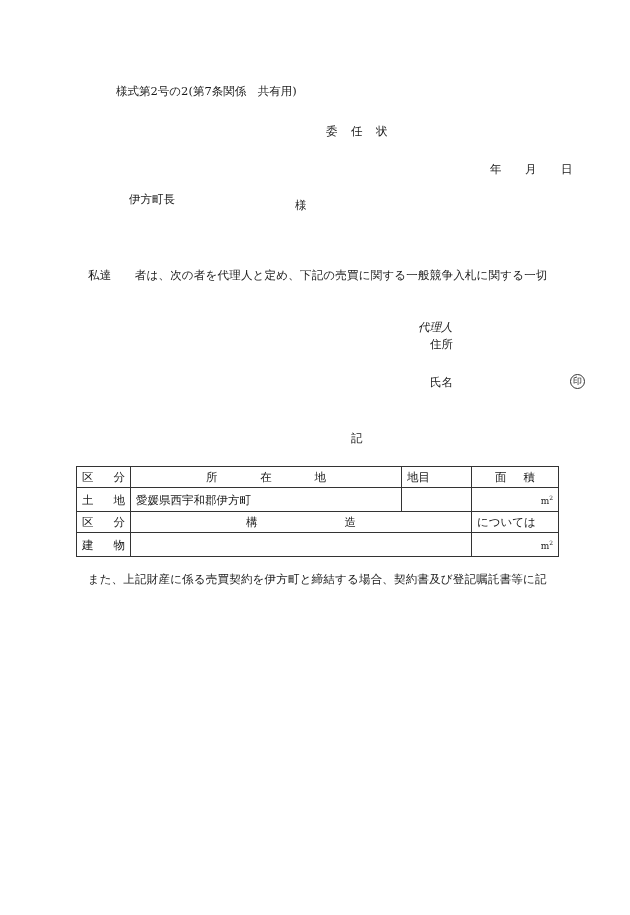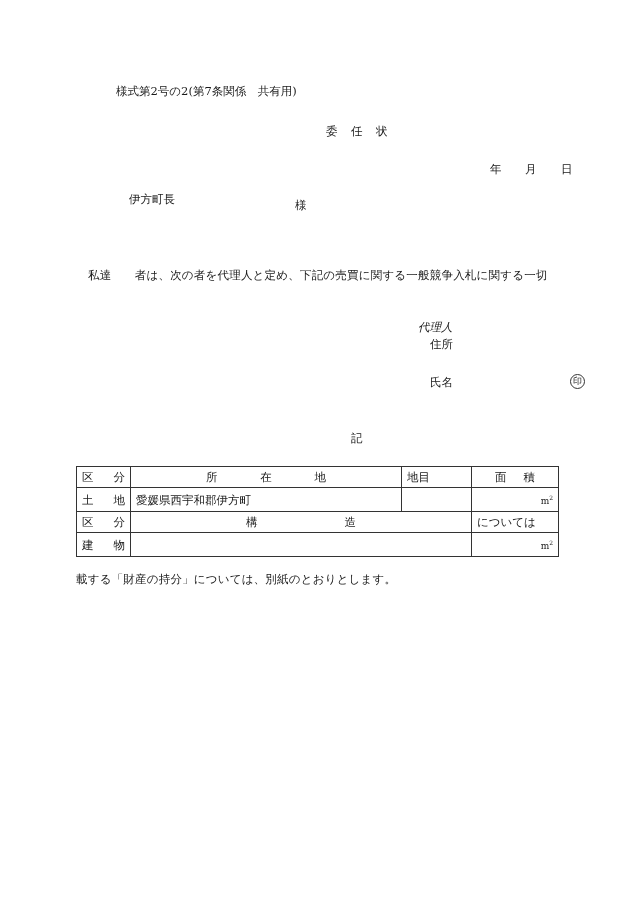--- a/index.html
+++ b/index.html
@@ -120,14 +120,14 @@
             <span>物</span>
           </div>
         </td>
     <td colspan="2"></td>
     <td class="right"><span>m</span><sup>2</sup></td>
   </tr>
 </tbody>
   </table>
 
 <div class="para" style="top:569px;">
-  <p>載する「財産の持分」については、別紙のとおりとします。</p>
+  <p>　また、上記財産に係る売買契約を伊方町と締結する場合、契約書及び登記嘱託書等に記</p>
 </div>
 
 </body></html>

